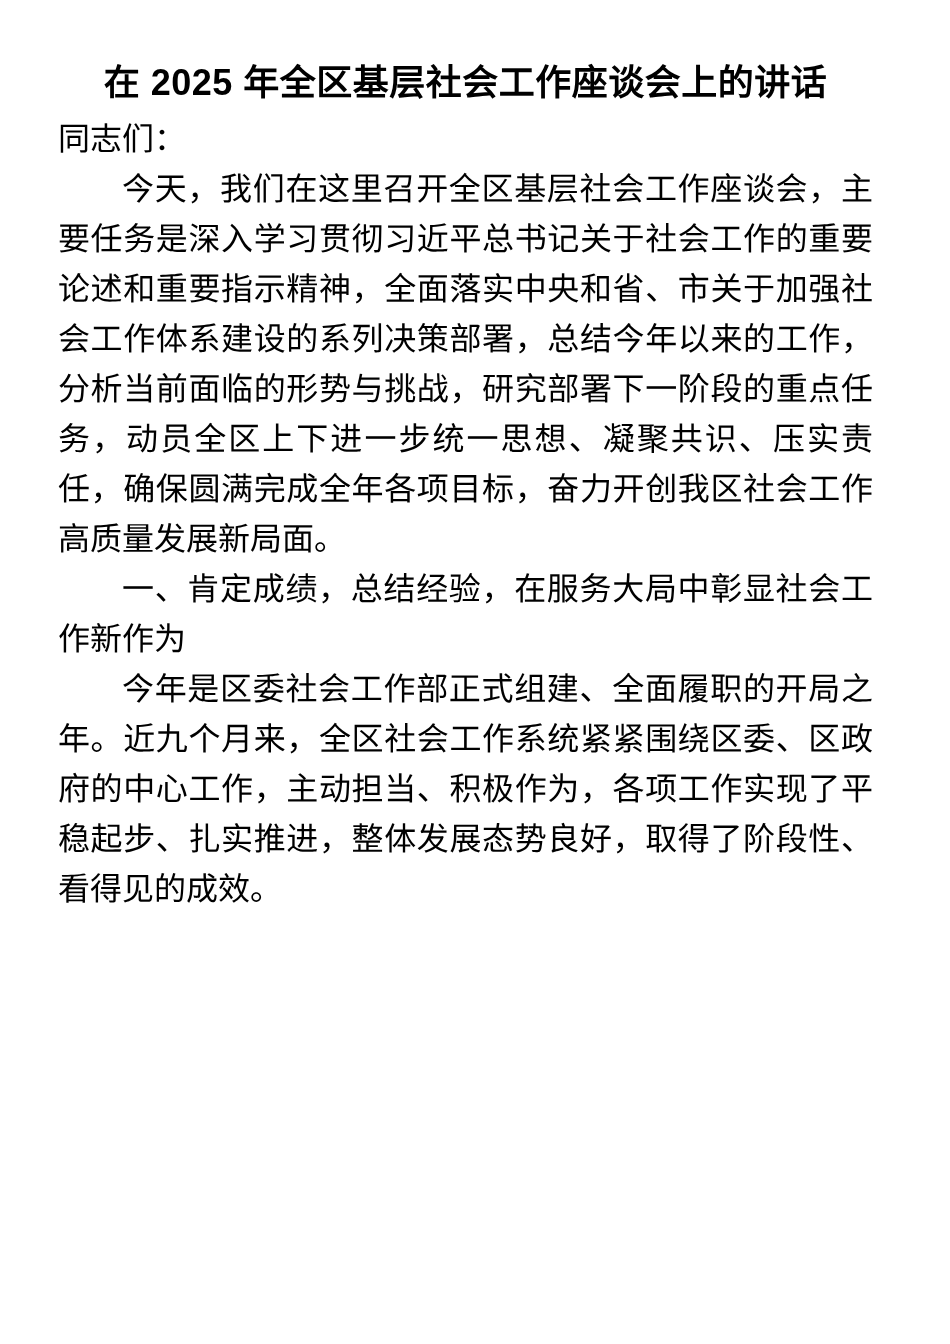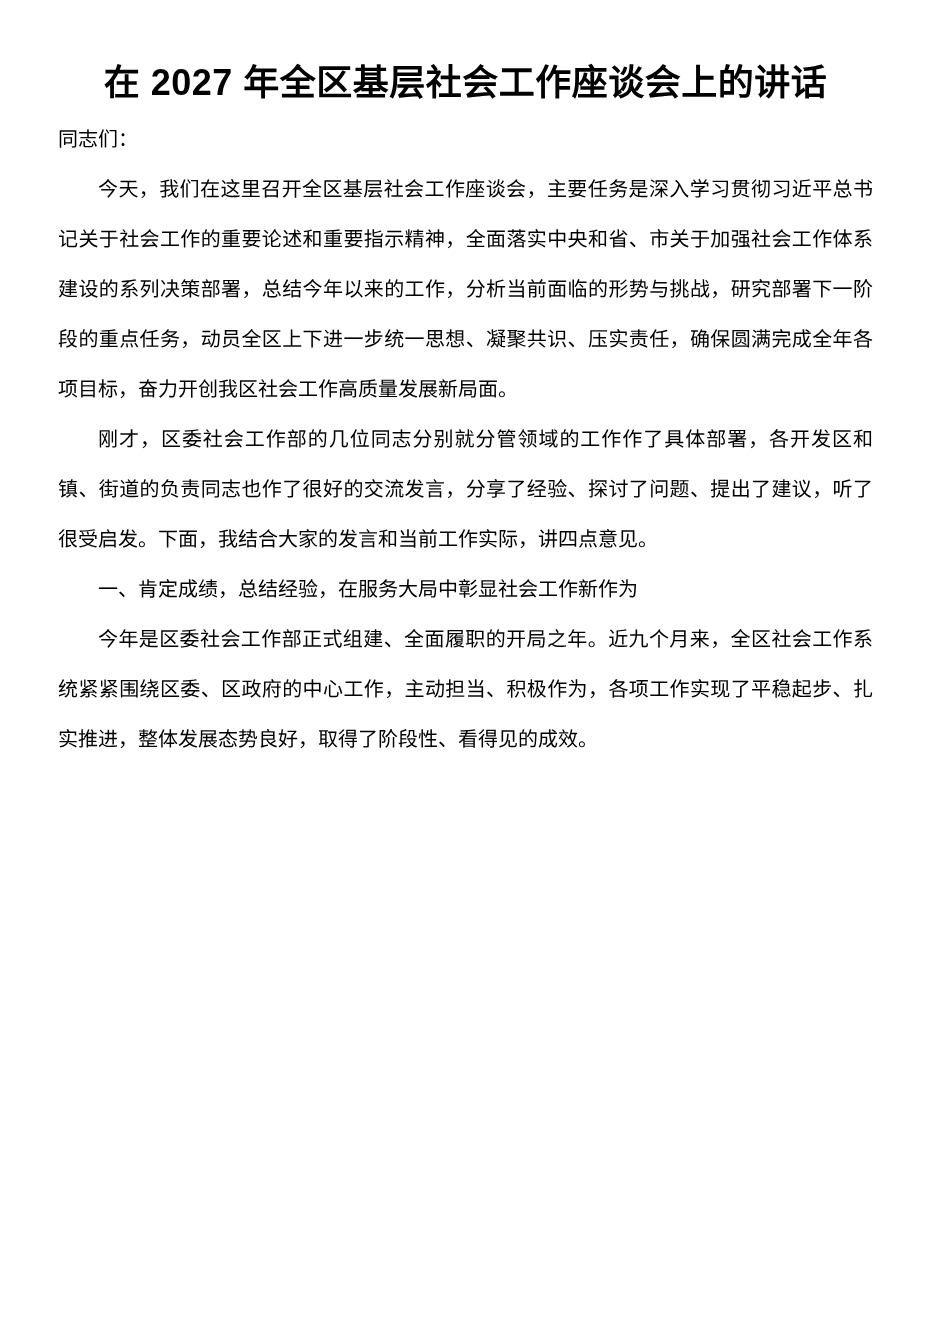--- a/index.html
+++ b/index.html
@@ -23,21 +23,21 @@
   }
   .doc-title {
     margin: 0 0 8px 0;
     font-size: 36px;
     font-weight: 700;
     line-height: 46px;
     text-align: center;
     letter-spacing: 0.5px;
   }
   .doc-body {
-    font-size: 20px;
+    font-size: 32px;
     line-height: 50px;
     text-align: justify;
     text-justify: inter-ideograph;
   }
   .doc-body p {
     margin: 0;
     padding: 0;
     text-indent: 2em;
   }
   .doc-body p.salutation {
@@ -45,29 +45,28 @@
   }
   .lead {
     font-weight: 700;
   }
 </style>
 </head>
 <body>
 
 <div class="page">
 
-  <h1 class="doc-title">在 2027 年全区基层社会工作座谈会上的讲话</h1>
+  <h1 class="doc-title">在 2025 年全区基层社会工作座谈会上的讲话</h1>
 
   <div class="doc-body">
 
     <p class="salutation">同志们：</p>
 
     <p><span>今天，我们在这里召开全区基层社会工作座谈会，主要任务是深入学习贯彻习近平总书记关于社会工作的重要论述和重要指示精神，全面落实中央和省、市关于加强社会工作体系建设的系列决策部署，总结今年以来的工作，分析当前面临的形势与挑战，研究部署下一阶段的重点任务，动员全区上下进一步统一思想、凝聚共识、压实责任，确保圆满完成全年各项目标，奋力开创我区社会工作高质量发展新局面。</span></p>
 
-    <p><span>刚才，区委社会工作部的几位同志分别就分管领域的工作作了具体部署，各开发区和镇、街道的负责同志也作了很好的交流发言，分享了经验、探讨了问题、提出了建议，听了很受启发。下面，我结合大家的发言和当前工作实际，讲四点意见。</span></p>
 
     <p><span>一、肯定成绩，总结经验，在服务大局中彰显社会工作新作为</span></p>
 
     <p><span>今年是区委社会工作部正式组建、全面履职的开局之年。近九个月来，全区社会工作系统紧紧围绕区委、区政府的中心工作，主动担当、积极作为，各项工作实现了平稳起步、扎实推进，整体发展态势良好，取得了阶段性、看得见的成效。</span></p>
 
 
 
   </div>
 </div>
 

